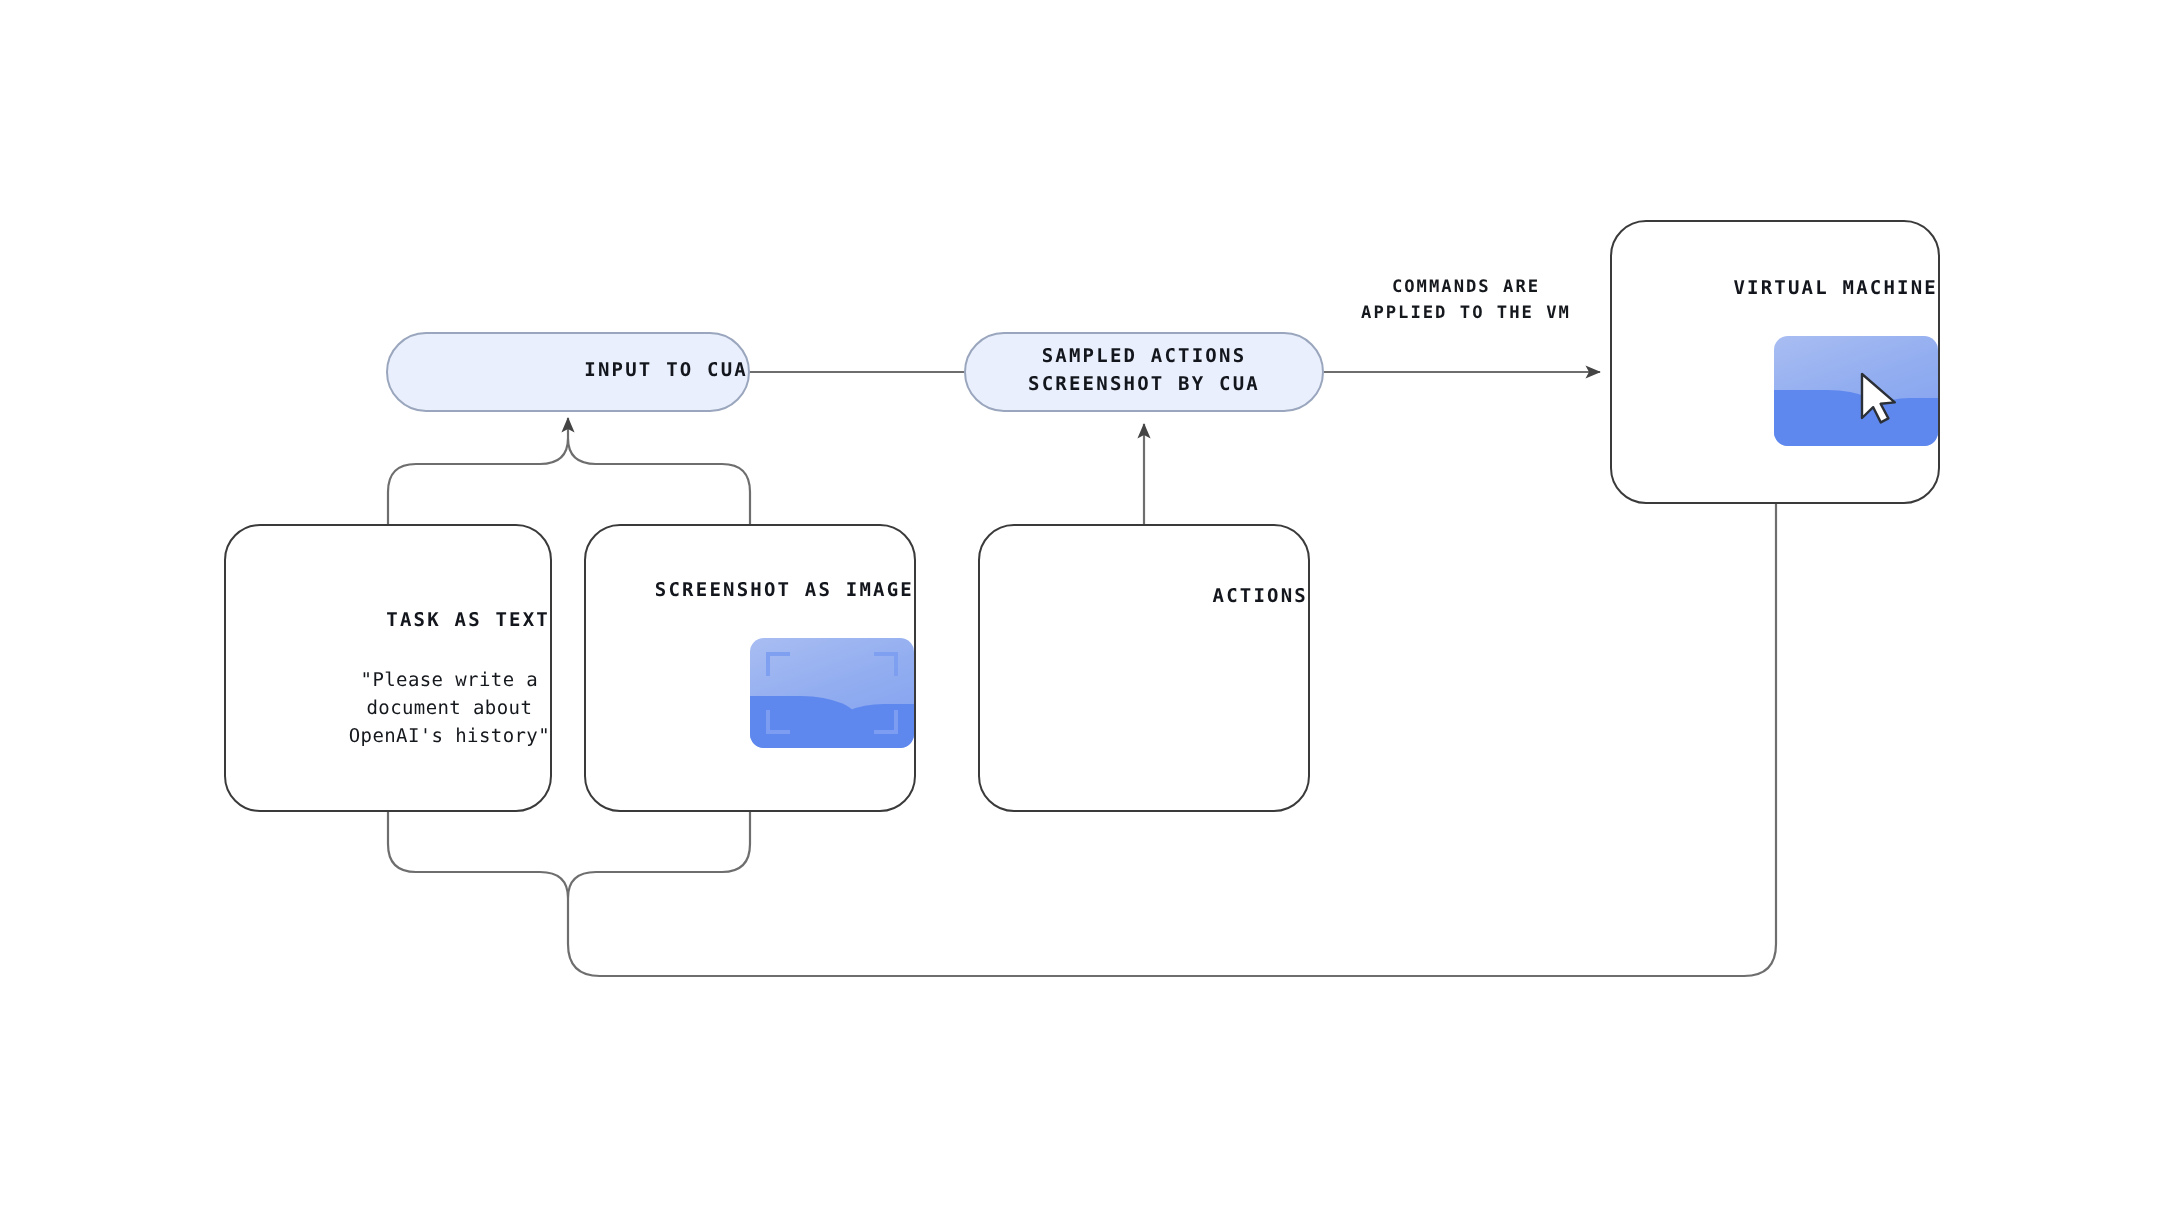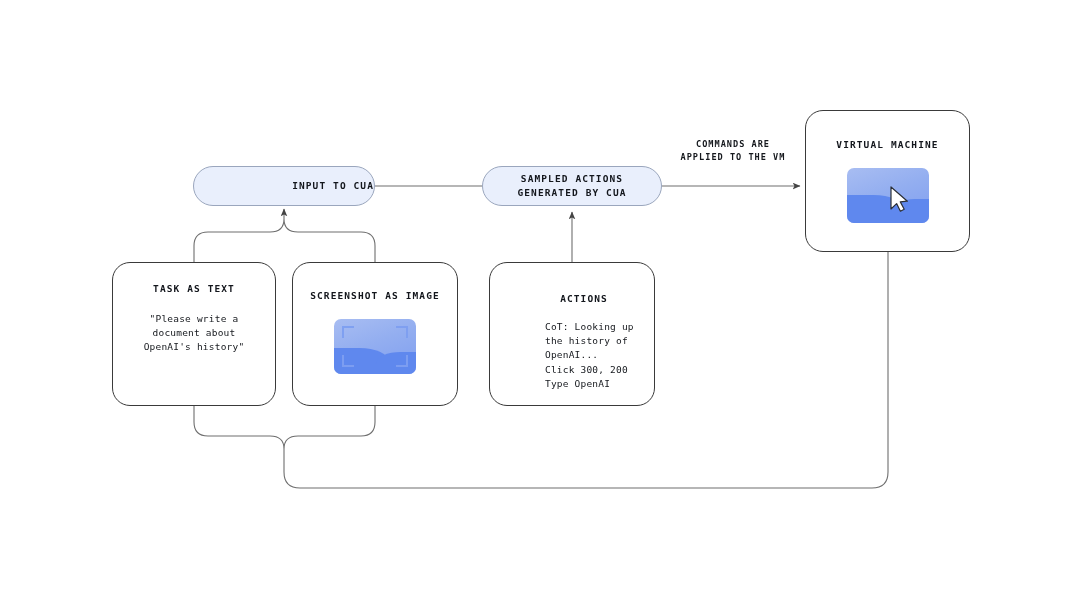--- a/index.html
+++ b/index.html
@@ -41,20 +41,21 @@
     font-size: 9.5px;
     font-weight: bold;
     letter-spacing: 1.1px;
     line-height: 14px;
     text-align: center;
     color: #13161c;
     white-space: pre-line;
   }
   .card {
     border-radius: 18px;
+    align-items: flex-end;
   }
   .card-title {
     font-size: 9.5px;
     font-weight: bold;
     letter-spacing: 1.1px;
     color: #13161c;
     text-align: center;
   }
   .card-body {
     font-size: 9.5px;
@@ -127,24 +128,24 @@
 
   <path d="M888,252 L888,472 Q888,488 872,488 L300,488 Q284,488 284,472 L284,449" fill="none" stroke="#6e6e6e" stroke-width="1.1"></path>
 </svg>
 
 <div class="node pill" id="pill-input" style="left:193px; top:166px; width:182px; height:40px;align-items:flex-end;">
   <div class="pill-label">INPUT TO CUA</div>
 </div>
 
 <div class="node pill" id="pill-sampled" style="left:482px; top:166px; width:180px; height:40px;">
   <div class="pill-label">SAMPLED ACTIONS
-GENERATED BY CUA</div>
+SCREENSHOT BY CUA</div>
 </div>
 
-<div class="node card" id="card-task" style="left:112px; top:262px; width:164px; height:144px; padding-top:20px;">
+<div class="node card" id="card-task" style="left:112px; top:262px; width:164px; height:144px; padding-top:42px;">
   <div class="card-title">TASK AS TEXT</div>
   <div class="card-body body-center" style="margin-top:18px;">"Please write a
 document about
 OpenAI's history"</div>
 </div>
 
 <div class="node card" id="card-screenshot" style="left:292px; top:262px; width:166px; height:144px; padding-top:27px;">
   <div class="card-title">SCREENSHOT AS IMAGE</div>
   <div class="thumb" style="width:82px; height:55px; margin-top:18px;">
     <div class="hill-a" style="left:-6px; width:60px; height:26px;
@@ -153,25 +154,20 @@
          border-radius:52% 0 0 0;"></div>
     <div class="corner c-tl"></div>
     <div class="corner c-tr"></div>
     <div class="corner c-bl"></div>
     <div class="corner c-br"></div>
   </div>
 </div>
 
 <div class="node card" id="card-actions" style="left:489px; top:262px; width:166px; height:144px; padding-top:30px;padding-left:24px;">
   <div class="card-title">ACTIONS</div>
-  <div class="card-body body-left" style="margin-top:16px; align-self:flex-start; margin-left:31px;">CoT: Looking up
-the history of
-OpenAI...
-Click 300, 200
-Type OpenAI</div>
 </div>
 
 <div class="node card" id="card-vm" style="left:805px; top:110px; width:165px; height:142px; padding-top:28px;">
   <div class="card-title">VIRTUAL MACHINE</div>
   <div class="thumb" style="width:82px; height:55px; margin-top:18px;">
     <div class="hill-a" style="left:-6px; width:62px; height:28px;
          border-radius:0 48% 0 0; transform:skewX(-2deg);"></div>
     <div class="hill-b" style="right:-8px; width:46px; height:24px;
          border-radius:52% 0 0 0;"></div>
     <svg class="cursor-layer" viewBox="0 0 82 55">

